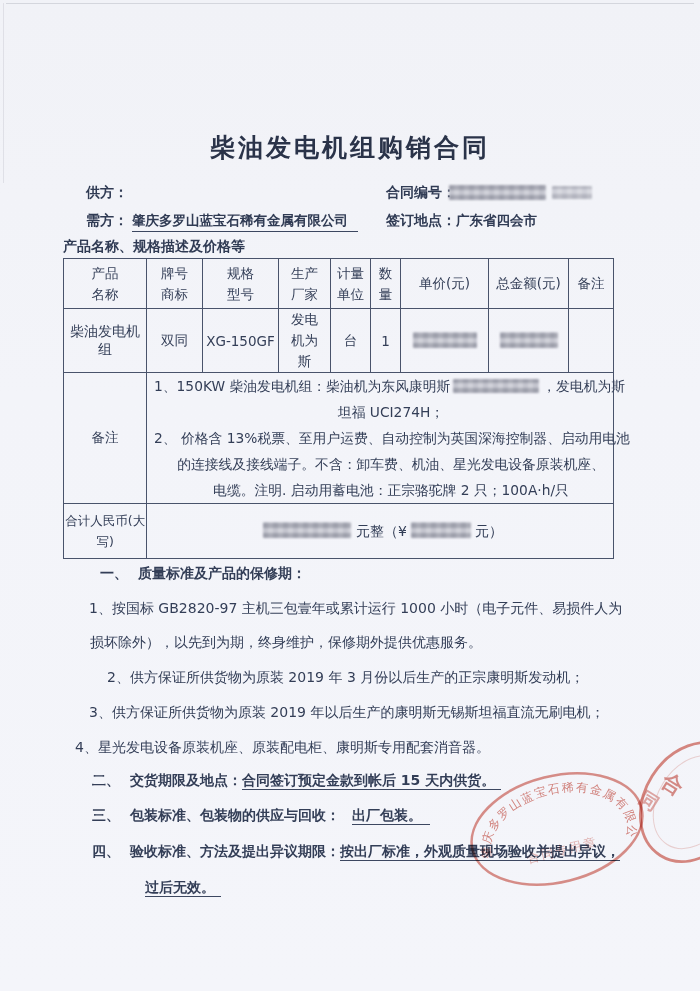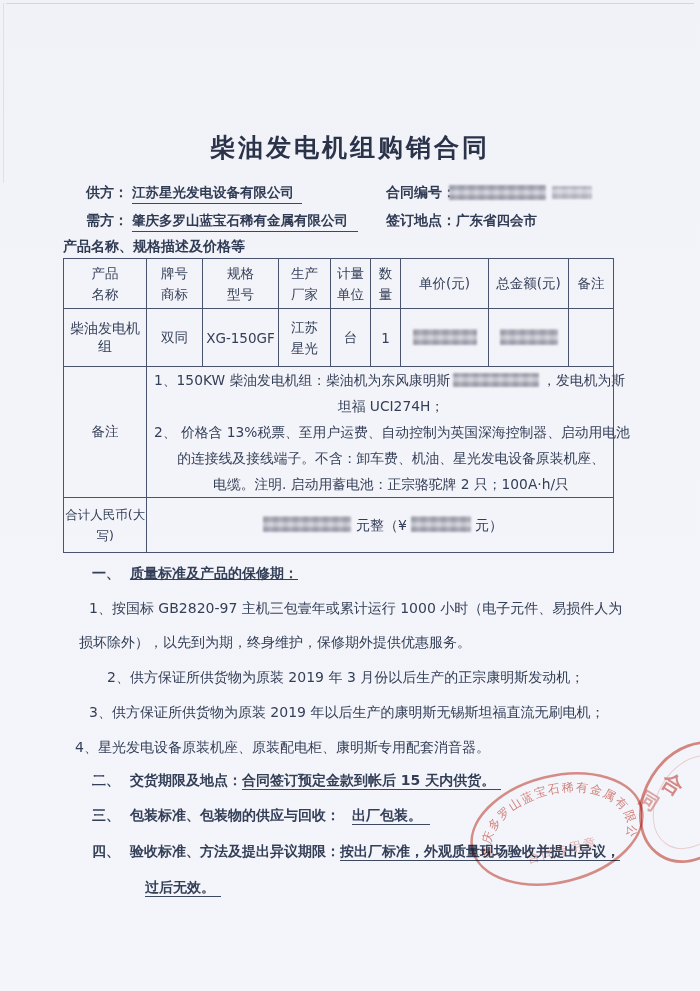--- a/index.html
+++ b/index.html
@@ -58,21 +58,20 @@
 </head>
 <body>
 
 <div id="page">
   <div class="scan-top"></div>
   <div class="scan-left"></div>
 
   <h1 class="title">柴油发电机组购销合同</h1>
 
   <span class="abs lbl" style="left:86px;top:184px;">供方：</span>
-  <span class="abs val ul" style="left:132px;top:184px;padding-right:8px;">江苏星光发电设备有限公司</span>
   <span class="abs lbl" style="left:386px;top:184px;">合同编号：</span>
   <span class="mosaic" style="left:449px;top:185px;width:97px;height:15px;"></span>
   <span class="mosaic" style="left:552px;top:186px;width:40px;height:13px;opacity:.75;"></span>
 
   <span class="abs lbl" style="left:86px;top:212px;">需方：</span>
   <span class="abs val ul" style="left:132px;top:212px;padding-right:10px;">肇庆多罗山蓝宝石稀有金属有限公司</span>
   <span class="abs lbl" style="left:386px;top:212px;">签订地点：</span>
   <span class="abs val" style="left:456px;top:212px;">广东省四会市</span>
 
   <span class="abs caption" style="left:63px;top:238px;">产品名称、规格描述及价格等</span>
@@ -98,21 +97,21 @@
       <td><span class="w2">计量单位</span></td>
       <td><span class="w1">数量</span></td>
       <td>单价(元)</td>
       <td>总金额(元)</td>
       <td>备注</td>
     </tr>
     <tr style="height:58px">
       <td style="font-size:14px">柴油发电机组</td>
       <td>双同</td>
       <td>XG-150GF</td>
-      <td><span class="w2">江苏星光</span></td>
+      <td><span class="w2">发电机为斯</span></td>
       <td>台</td>
       <td>1</td>
       <td><span class="mosaic-in" style="width:64px;height:16px;"></span></td>
       <td><span class="mosaic-in" style="width:58px;height:16px;"></span></td>
       <td></td>
     </tr>
     <tr style="height:130px">
       <td>备注</td>
       <td colspan="8" class="notes-cell">
         <div class="nline"><span>1、150KW 柴油发电机组：柴油机为东风康明斯</span><span class="mosaic-in" style="width:86px;height:14px;margin:0 3px;"></span><span>，发电机为斯</span></div>
@@ -126,23 +125,23 @@
       <td><span class="wTot">合计人民币(大写)</span></td>
       <td colspan="8" class="sum-cell">
         <div class="sum-flex">
           <span class="mosaic-in" style="width:88px;height:16px;margin-right:5px;"></span><span>元整（¥</span><span class="mosaic-in" style="width:60px;height:16px;margin:0 4px;"></span><span>元）</span>
         </div>
       </td>
     </tr>
   </tbody>
     </table>
 
-  <div class="cl" style="left:92px;top:565px;text-decoration:underline;"><span class="num">一、</span><span class="stit">质量标准及产品的保修期：</span></div>
+  <div class="cl" style="left:100px;top:565px;"><span class="num">一、</span><span class="stit">质量标准及产品的保修期：</span></div>
   <div class="cl" style="left:89px;top:600px;">1、按国标 GB2820-97 主机三包壹年或累计运行 1000 小时（电子元件、易损件人为</div>
-  <div class="cl" style="left:79px;top:634px;">损坏除外），以先到为期，终身维护，保修期外提供优惠服务。</div>
+  <div class="cl" style="left:90px;top:634px;">损坏除外），以先到为期，终身维护，保修期外提供优惠服务。</div>
   <div class="cl" style="left:107px;top:669px;">2、供方保证所供货物为原装 2019 年 3 月份以后生产的正宗康明斯发动机；</div>
   <div class="cl" style="left:89px;top:704px;">3、供方保证所供货物为原装 2019 年以后生产的康明斯无锡斯坦福直流无刷电机；</div>
   <div class="cl" style="left:75px;top:739px;">4、星光发电设备原装机座、原装配电柜、康明斯专用配套消音器。</div>
 
   <div class="cl" style="left:92px;top:772px;"><span class="num">二、</span><span class="stit">交货期限及地点：</span><span class="ul stit" style="padding-right:6px;">合同签订预定金款到帐后 15 天内供货。</span></div>
 
   <div class="cl" style="left:92px;top:807px;"><span class="num">三、</span><span class="stit">包装标准、包装物的供应与回收：</span><span class="ul stit" style="margin-left:12px;padding-right:8px;">出厂包装。</span></div>
 
   <div class="cl" style="left:92px;top:843px;"><span class="num">四、</span><span class="stit">验收标准、方法及提出异议期限：</span><span class="ul stit">按出厂标准，外观质量现场验收并提出异议，</span></div>
   <div class="cl" style="left:145px;top:879px;"><span class="ul stit" style="padding-right:6px;margin-top:16px;">过后无效。</span></div>

